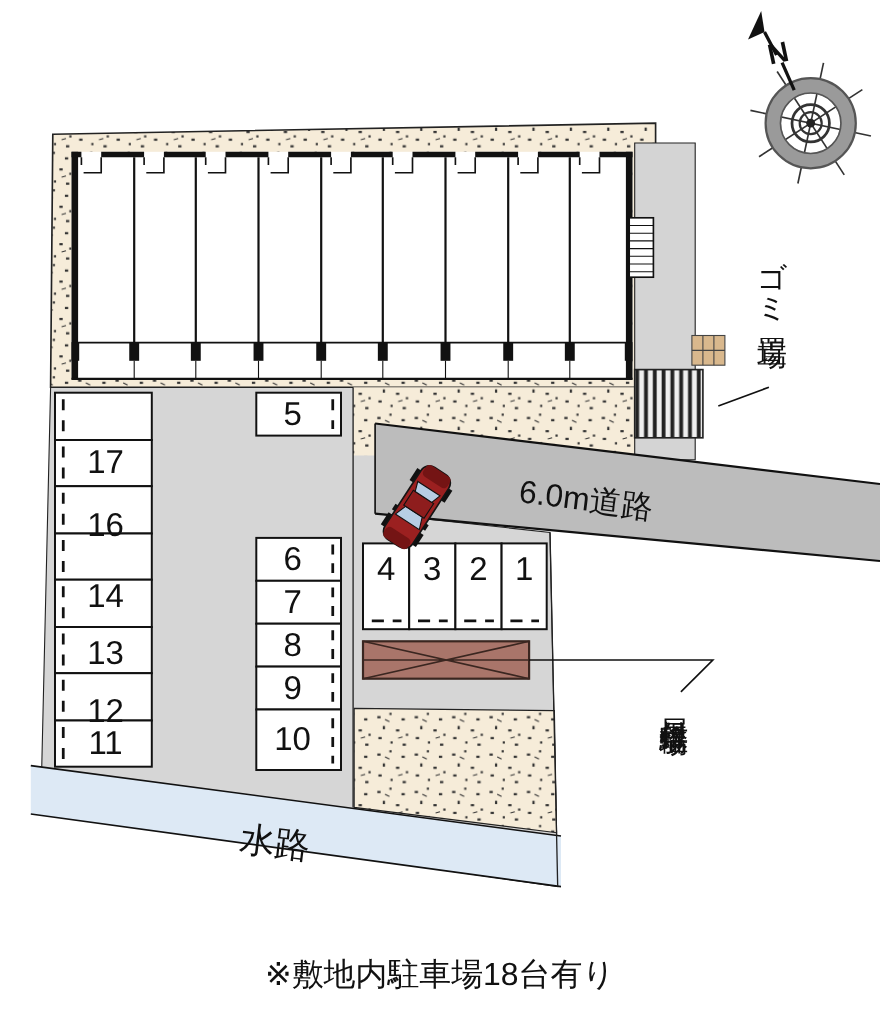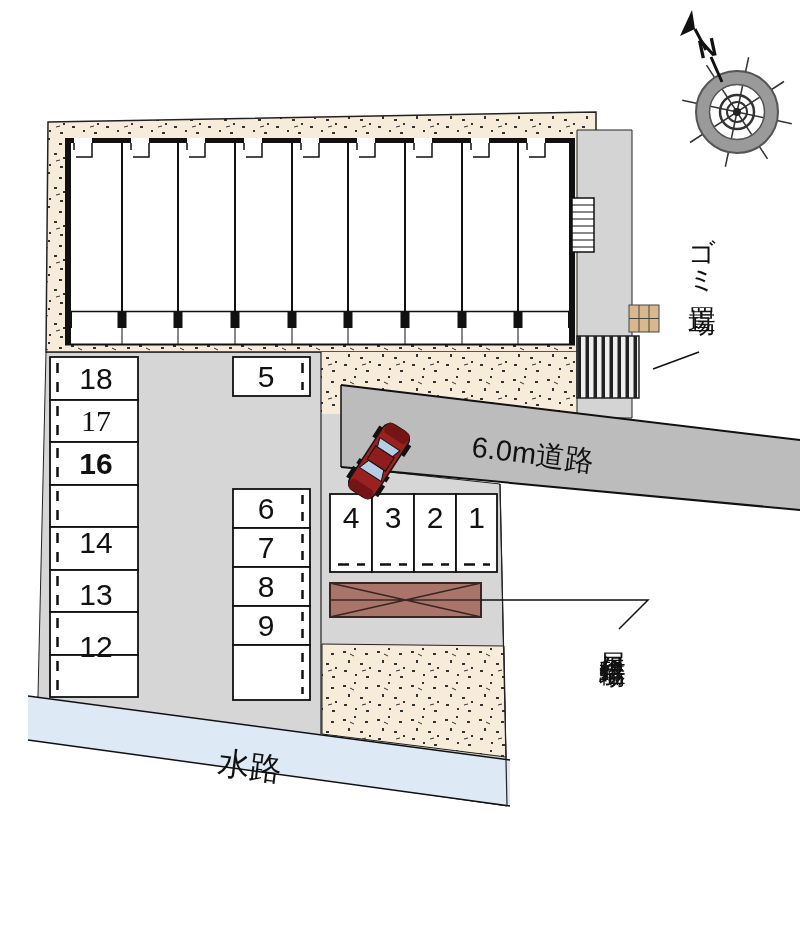--- a/index.html
+++ b/index.html
@@ -178,33 +178,35 @@
 <div class="lbl rot" style="left:698px;top:33px;font-size:26px;font-weight:bold;transform:rotate(-12deg);">N</div>
 
 <div class="lbl v" style="left:684px;top:218px;height:145px;font-size:27px;letter-spacing:3px;">ゴミ置場</div>
 
 <div class="lbl rot" style="left:443px;top:435px;width:180px;height:36px;font-size:29px;text-align:center;transform:rotate(7deg);">6.0m道路</div>
 
 <div class="lbl rot" style="left:195px;top:745px;width:110px;height:40px;font-size:32px;text-align:center;transform:rotate(7deg);">水路</div>
 
 <div class="lbl v" style="left:596px;top:632px;height:225px;font-size:26px;letter-spacing:2px;">屋根付駐輪場</div>
 
-
-<div class="num" style="left:58px;top:357px;width:76px;height:43px;">18</div>
-<div class="num" style="left:58px;top:400px;width:76px;height:42px;font-family:Liberation Serif, serif;">17</div>
-<div class="num" style="left:58px;top:442px;width:76px;height:43px;font-weight:bold;">16</div>
+<div class="lbl" style="left:150px;top:866px;width:500px;font-size:29px;text-align:center;">※敷地内駐車場18台有り</div>
+
+<div class="num" style="left:58px;top:400px;width:76px;height:42px;">17</div>
+<div class="num" style="left:58px;top:456px;width:76px;height:43px;">16</div>
 <div class="num" style="left:58px;top:527px;width:76px;height:31px;">14</div>
 <div class="num" style="left:58px;top:570px;width:76px;height:50px;">13</div>
 <div class="num" style="left:58px;top:612px;width:76px;height:43px;margin-top:13px;">12</div>
+<div class="num" style="left:58px;top:655px;width:76px;height:42px;">11</div>
 
 <div class="num" style="left:236px;top:357px;width:60px;height:39px;">5</div>
 
 <div class="num" style="left:236px;top:489px;width:60px;height:39px;">6</div>
 <div class="num" style="left:236px;top:528px;width:60px;height:39px;">7</div>
 <div class="num" style="left:236px;top:567px;width:60px;height:39px;">8</div>
 <div class="num" style="left:236px;top:606px;width:60px;height:39px;">9</div>
+<div class="num" style="left:236px;top:645px;width:60px;height:55px;">10</div>
 
 <div class="num" style="left:330px;top:498px;width:42px;height:40px;">4</div>
 <div class="num" style="left:372px;top:498px;width:42px;height:40px;">3</div>
 <div class="num" style="left:414px;top:498px;width:42px;height:40px;">2</div>
 <div class="num" style="left:456px;top:498px;width:41px;height:40px;">1</div>
 
 </div>
 
 </body></html>

